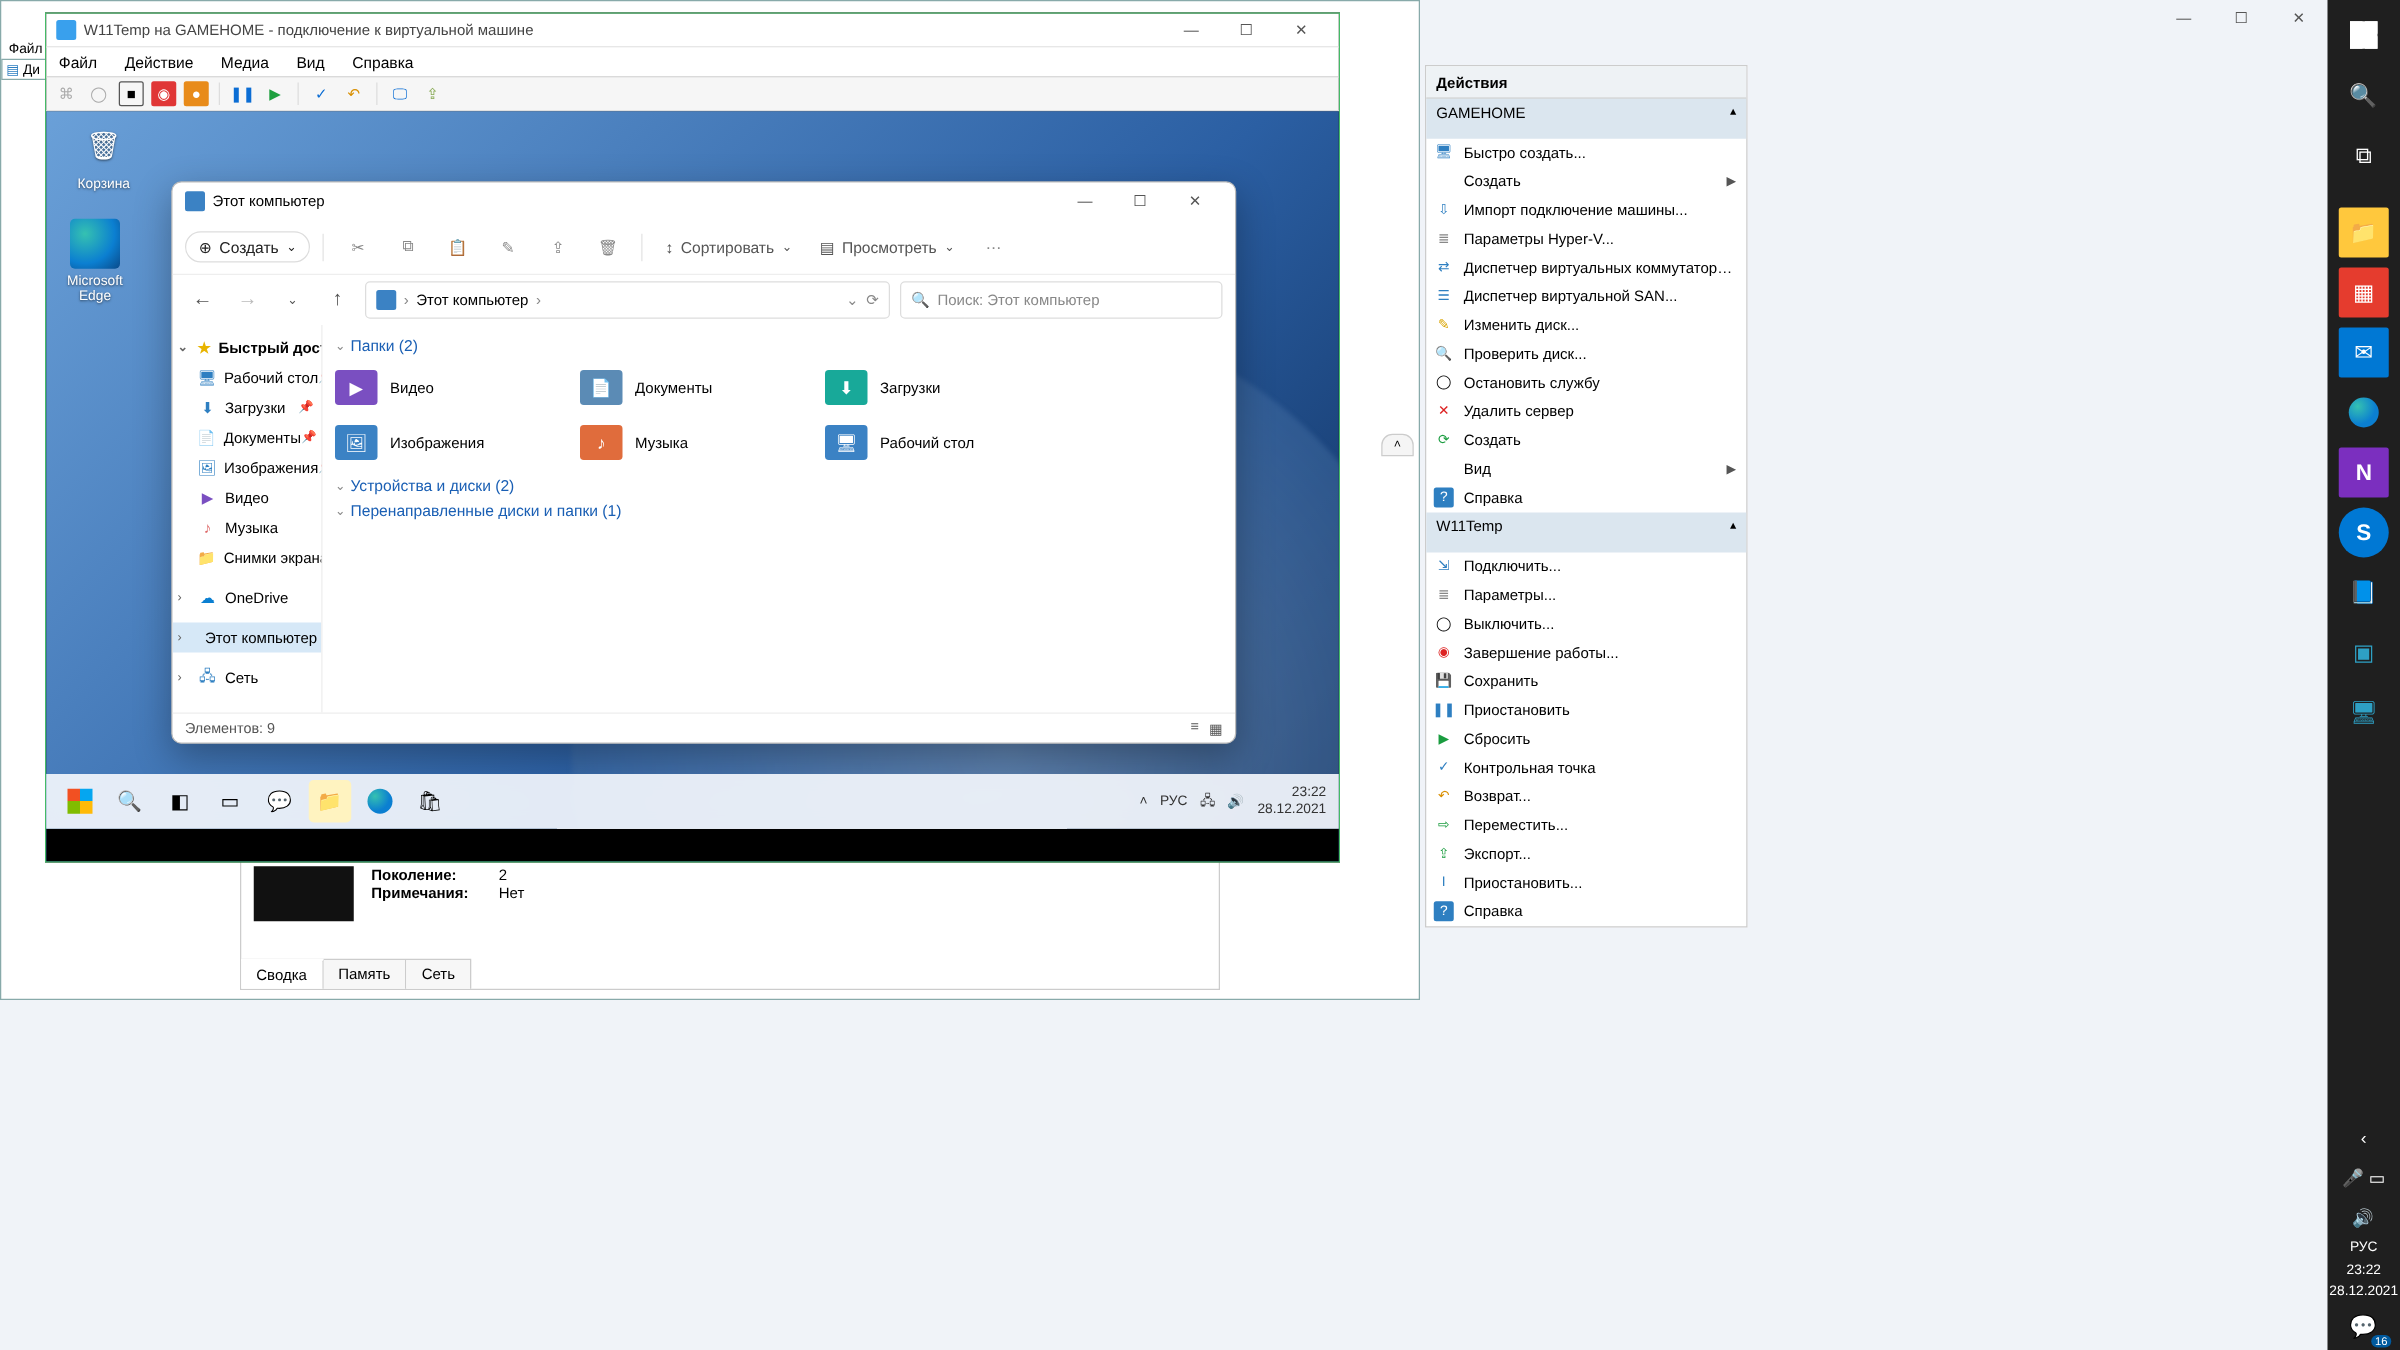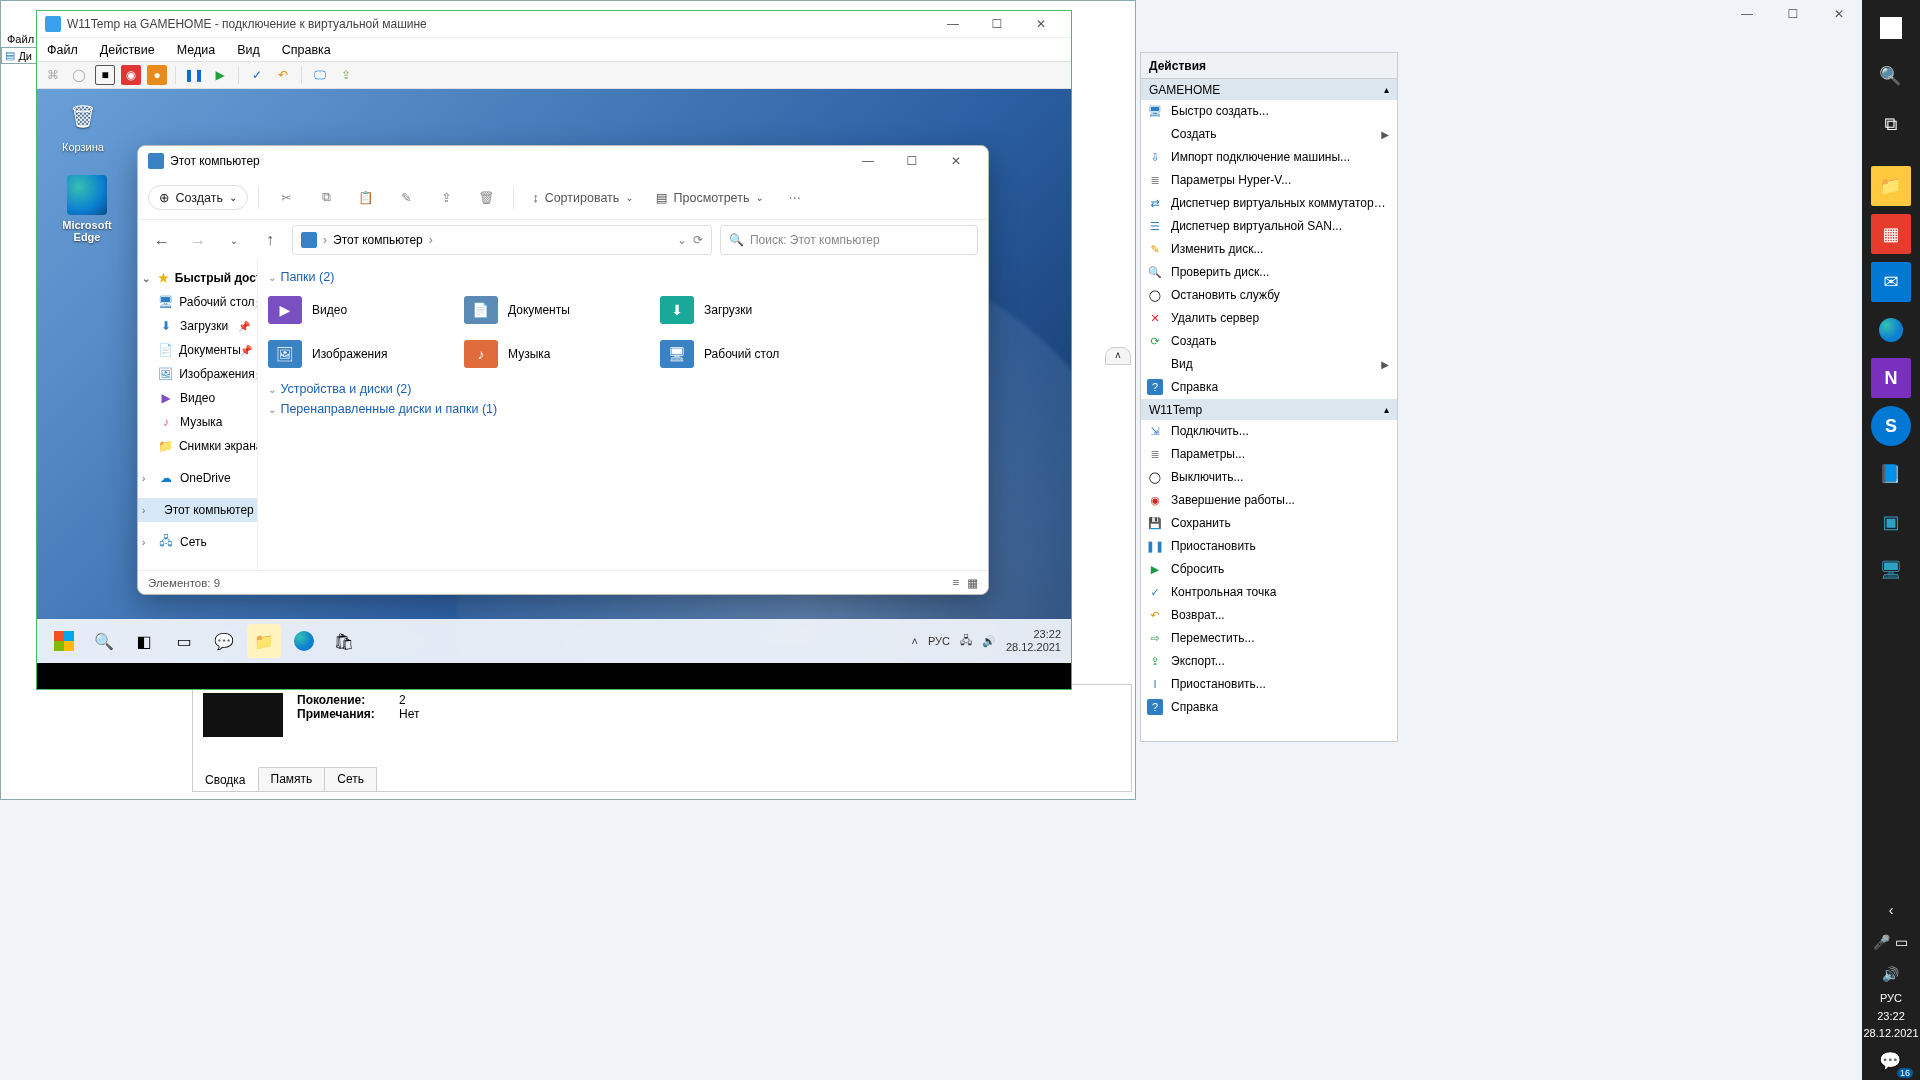--- a/index.html
+++ b/index.html
@@ -18,28 +18,28 @@
   .host-winctrl div { width: 46px; height: 28px; display: flex; align-items: center; justify-content: center; color: #555; font-size: 12px; }
 
   
   .hvmgr { position: absolute; left: 0; top: 0; width: 1136px; height: 800px; background: #fff; border: 1px solid #8aa; }
   .hvmgr-left { position:absolute; left:0; top:30px; width:36px; height:60px; font-size:11px; color:#000;}
   .hvmgr-left div{ padding:2px 6px; }
 
   
   .actions-panel { position: absolute; left: 1140px; top: 52px; width: 258px; height: 690px; background: #fff; border: 1px solid #ccc; font-size: 12px; }
   .actions-title { background: #eef2f5; border-bottom: 1px solid #ccc; height: 26px; line-height: 26px; padding: 0 8px; font-weight: 600; }
-  .actions-section { background: #dbe6ef; height: 21px; line-height: 22px; padding: 0 8px; display:flex; justify-content:space-between; align-items:center; }
+  .actions-section { background: #dbe6ef; height: 32px; line-height: 22px; padding: 0 8px; display:flex; justify-content:space-between; }
   .actions-section .caret{ font-size:10px;}
   .action-item { height: 23px; line-height: 23px; padding: 0 8px 0 30px; position: relative; white-space: nowrap; overflow: hidden; text-overflow: ellipsis; cursor: default; }
   .action-item .aicon { position: absolute; left: 6px; top: 3px; width: 16px; height: 16px; border-radius: 2px; display:flex; align-items:center; justify-content:center; font-size:11px; }
   .action-item .arrow { float: right; font-size: 10px; color: #555; }
 
   
-  .hv-details { position: absolute; left: 192px; top: 684px; width: 940px; height: 108px; background: #fff; border: 1px solid #ccc; font-size: 12px; z-index: 1; }
+  .hv-details { position: absolute; left: 192px; top: 684px; width: 784px; height: 108px; background: #fff; border: 1px solid #ccc; font-size: 12px; z-index: 1; }
   .hv-details-body{ padding:8px 10px; display:flex; gap:14px;}
   .hv-thumb{ width:80px; height:44px; background:#111; }
   .hv-meta .row{ display:flex; gap:12px; }
   .hv-meta .lbl{ font-weight:600; width:90px;}
   .hv-tabs { position:absolute; bottom:0; left:0; display:flex; border-top:1px solid #ccc;}
   .hv-tab { padding:4px 12px; border-right:1px solid #ccc; font-size:12px; background:#f7f7f7;}
   .hv-tab.active{ background:#fff; border-top:2px solid #fff; margin-top:-1px;}
   .arrow-knob{ position:absolute; left:1105px; top:347px; width:26px; height:18px; background:#f5f5f5; border:1px solid #ccc; border-radius:9px 9px 0 0; text-align:center; font-size:10px; line-height:16px; z-index:1;}
 
   
@@ -228,21 +228,21 @@
     <div class="tbtn c-blue">🖵</div>
     <div class="tbtn" style="color:#8a5">⇪</div>
   </div>
 
   <div class="guest">
     <div class="blob b1"></div>
     <div class="desk-icon" style="left:10px; top:8px;">
       <div class="ic">🗑</div>
       <span>Корзина</span>
     </div>
-    <div class="desk-icon" style="left:14px; top:86px;font-weight:bold;">
+    <div class="desk-icon" style="left:3px; top:86px;">
       <div class="ic" style="background:radial-gradient(circle at 30% 30%,#35c1b1,#0b7fd1 60%,#0a4a8a);"></div>
       <span>Microsoft Edge</span>
     </div>
 
     <div class="explorer">
       <div class="ex-titlebar">
         <div class="t-icon"></div>
         <span>Этот компьютер</span>
         <div class="wc">
           <div>—</div>

